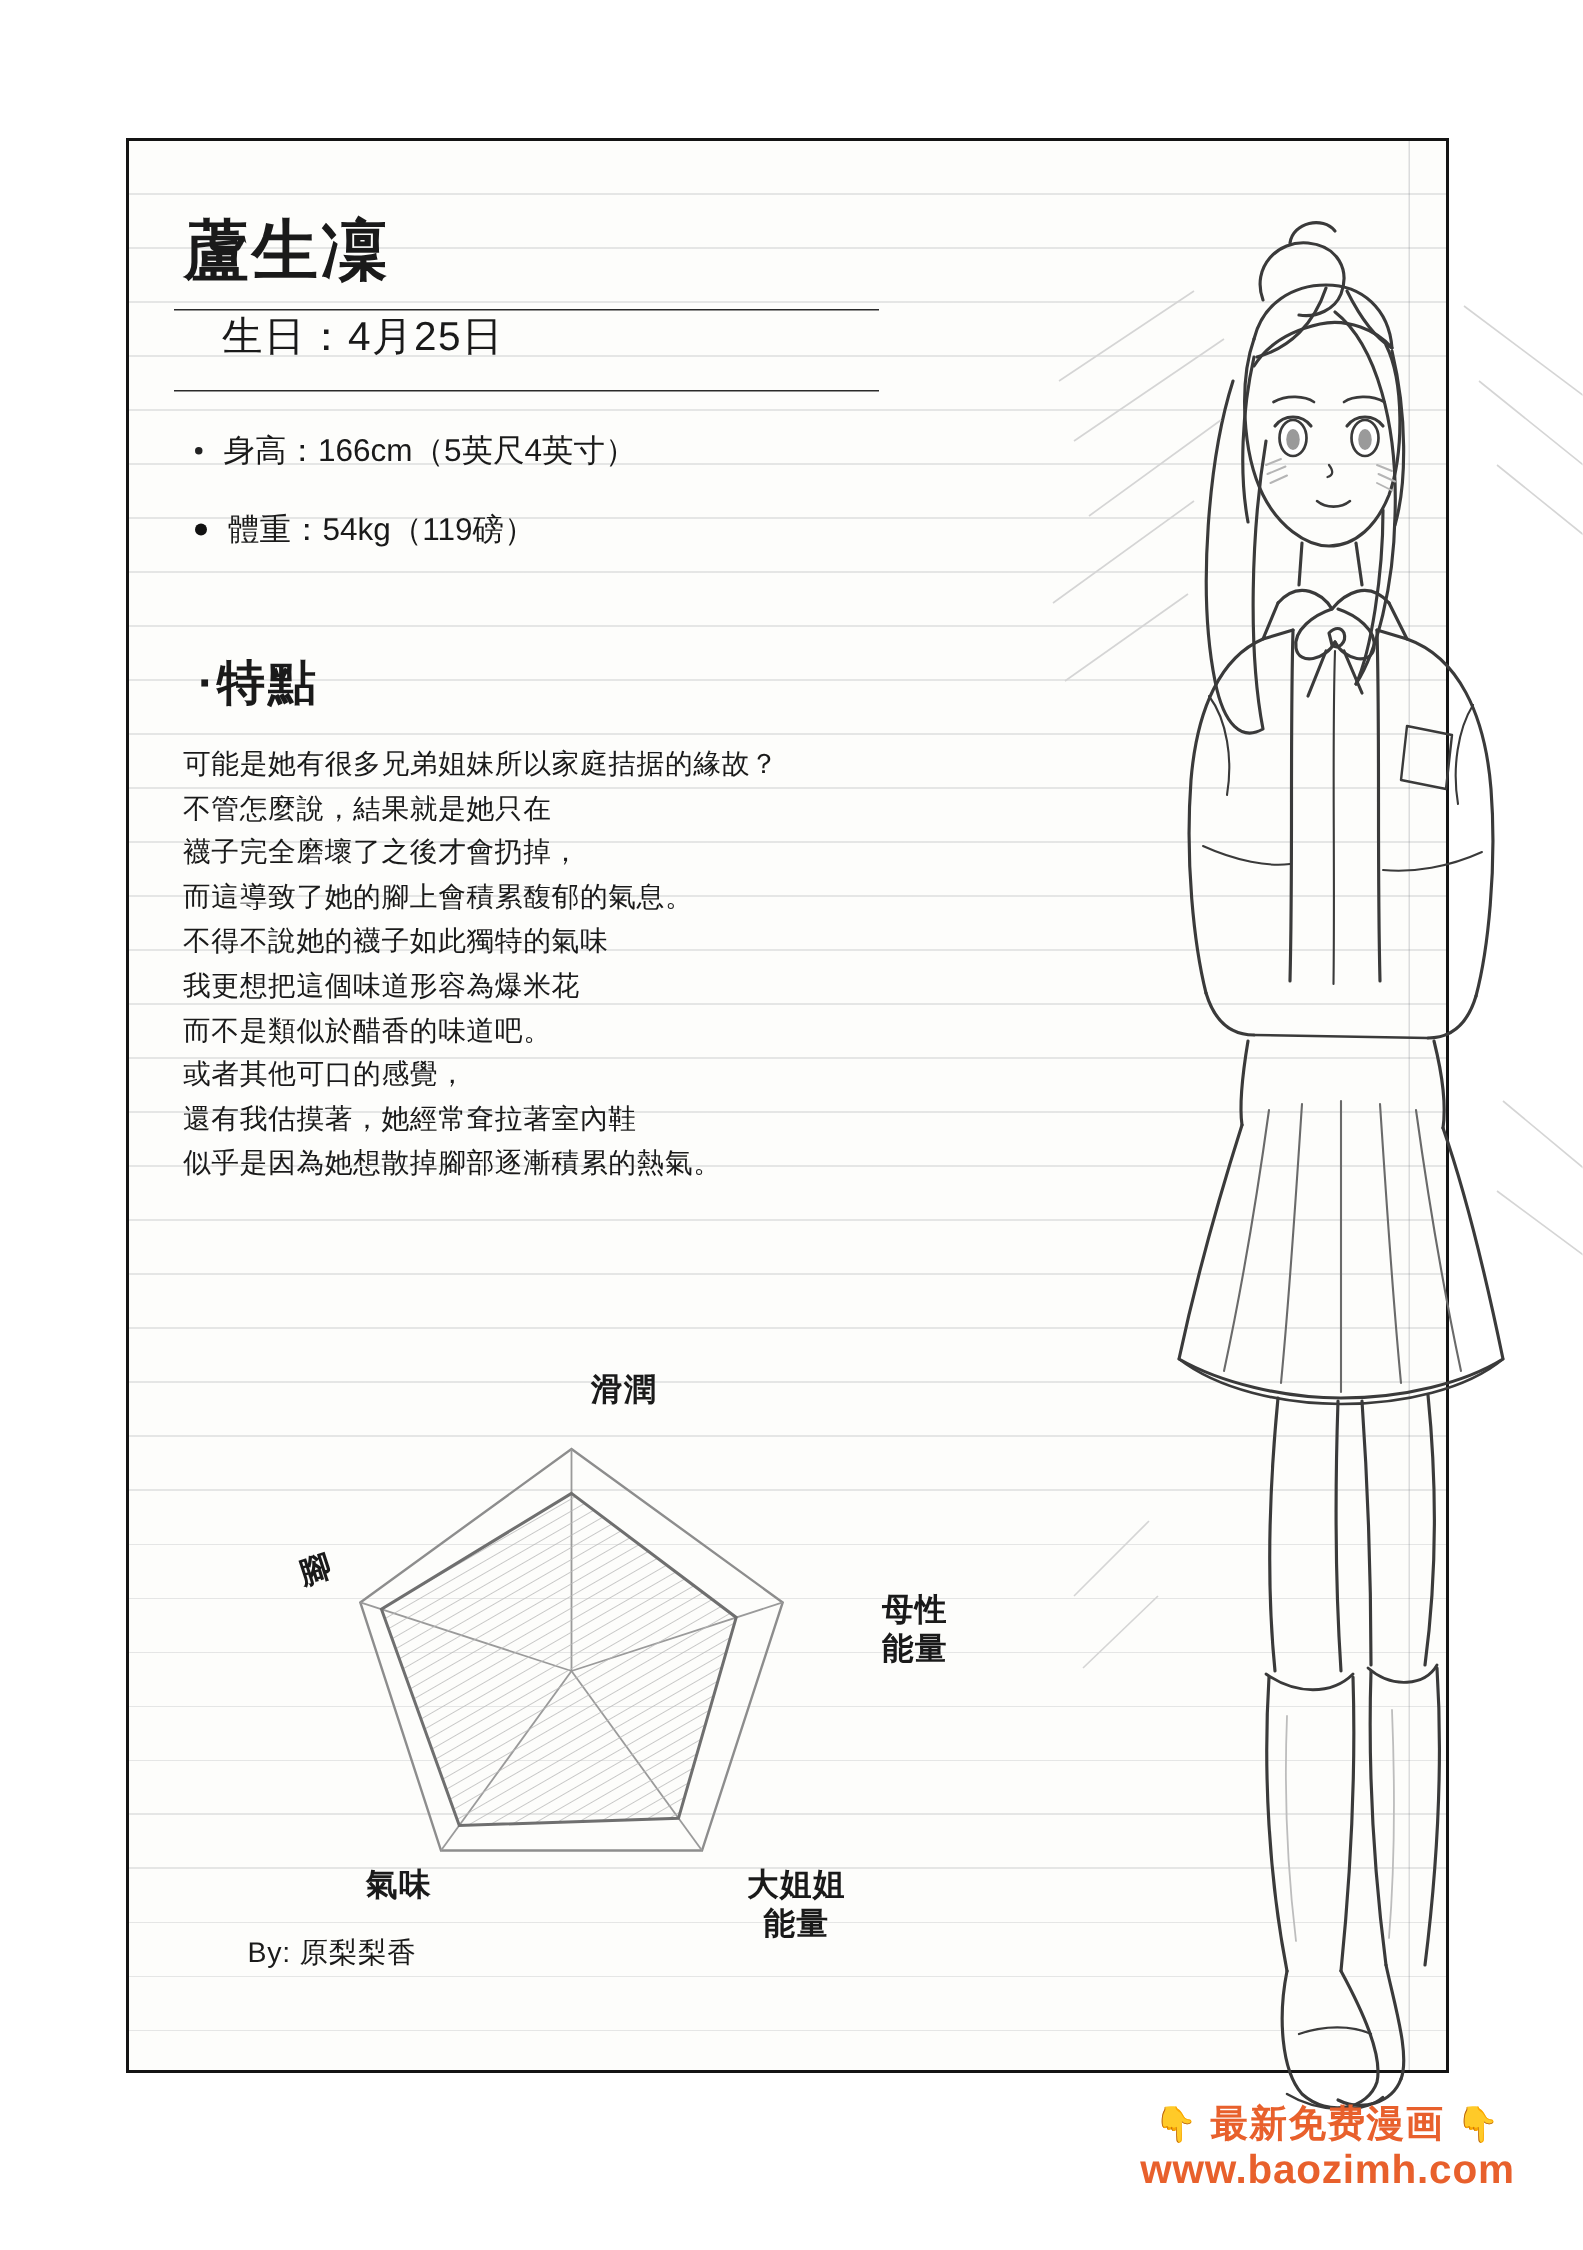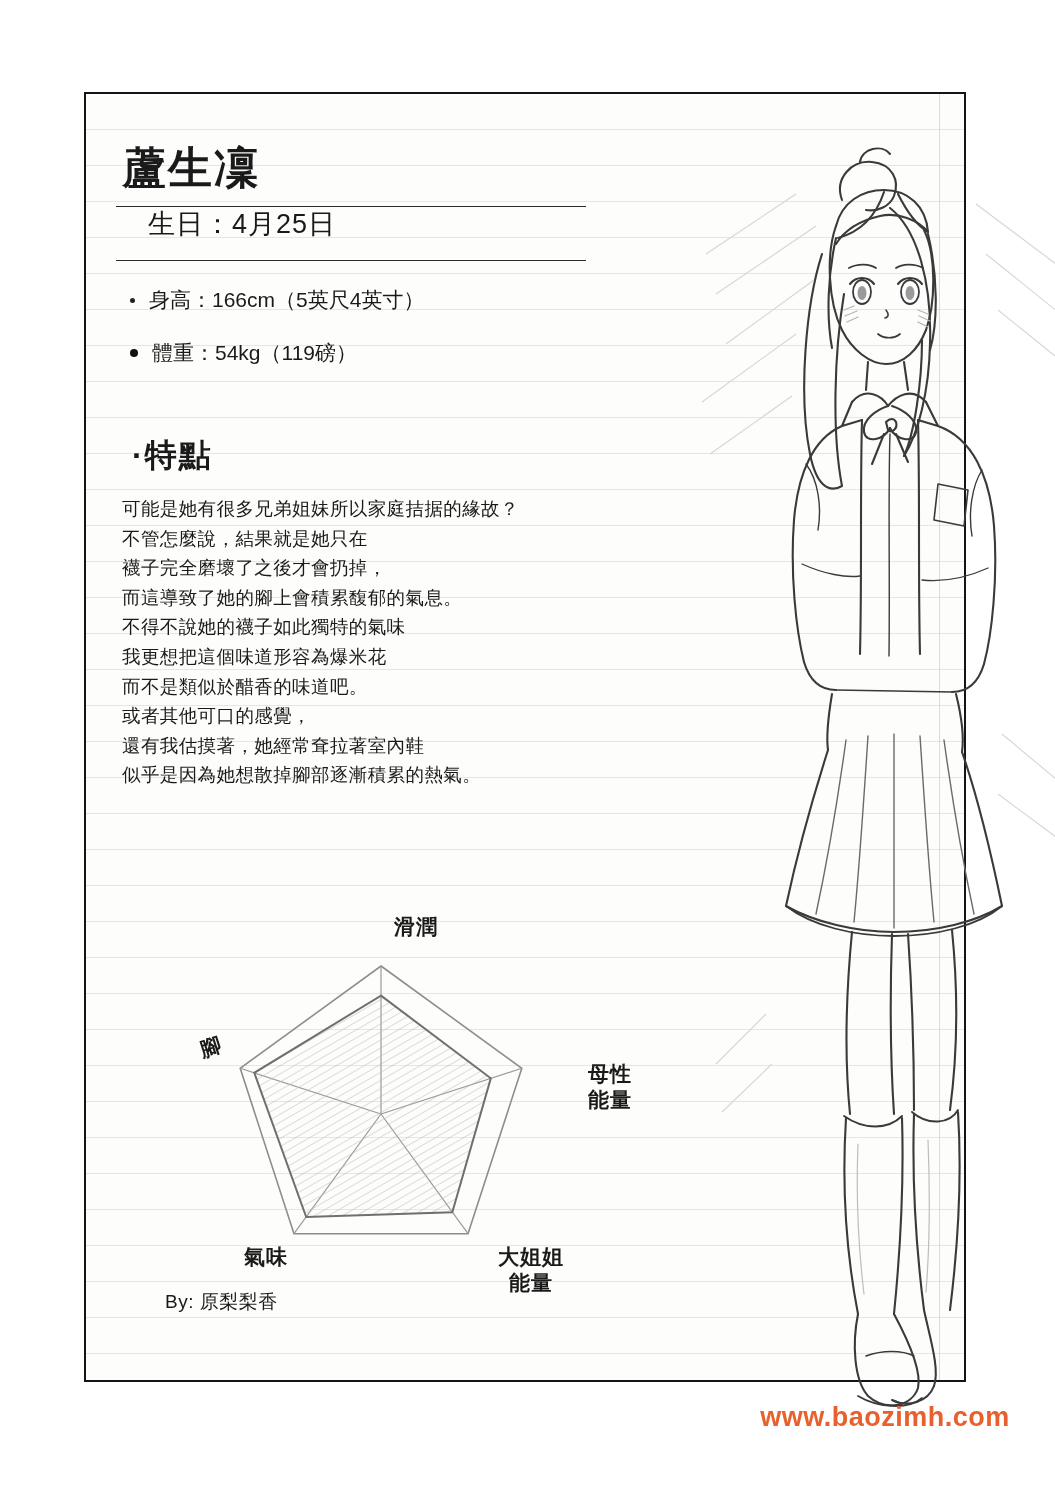--- a/index.html
+++ b/index.html
@@ -368,14 +368,19 @@
         <path d="M352 176 L414 226"></path>
       <path d="M356 600 L416 650"></path>
         <path d="M352 660 L414 706"></path>
       <path d="M120 880 L70 930"></path>
         <path d="M126 930 L76 978"></path>
     </g>
   </svg>
 </div>
 
 <div id="watermark">
+  <div id="wm-top">
+    <span class="wm-hand">👇</span>
+    <span>最新免费漫画</span>
+    <span class="wm-hand">👇</span>
+  </div>
   <div id="wm-bot">www.baozimh.com</div>
 </div>
 
 </body></html>

